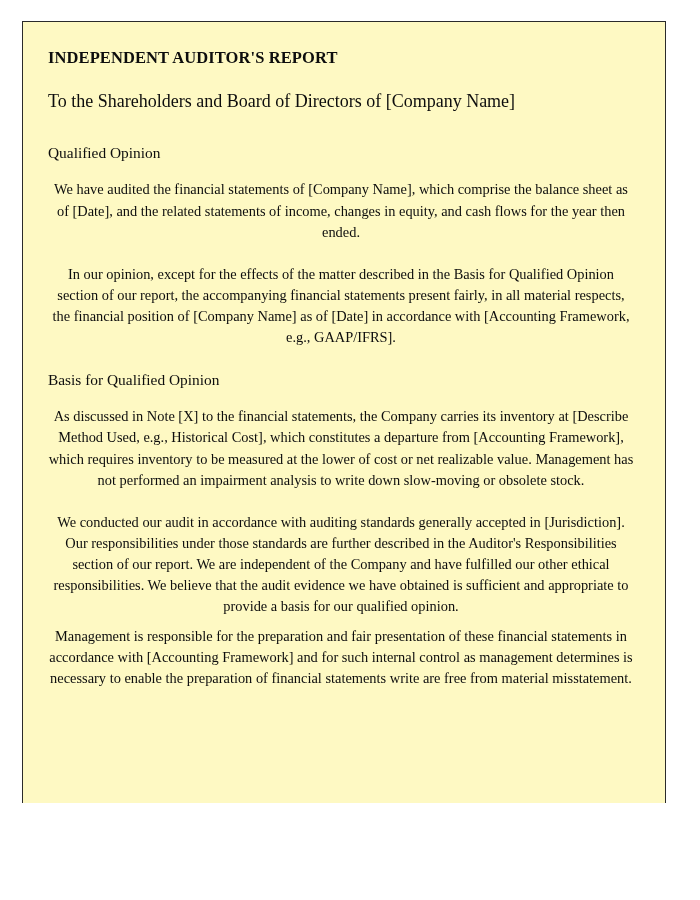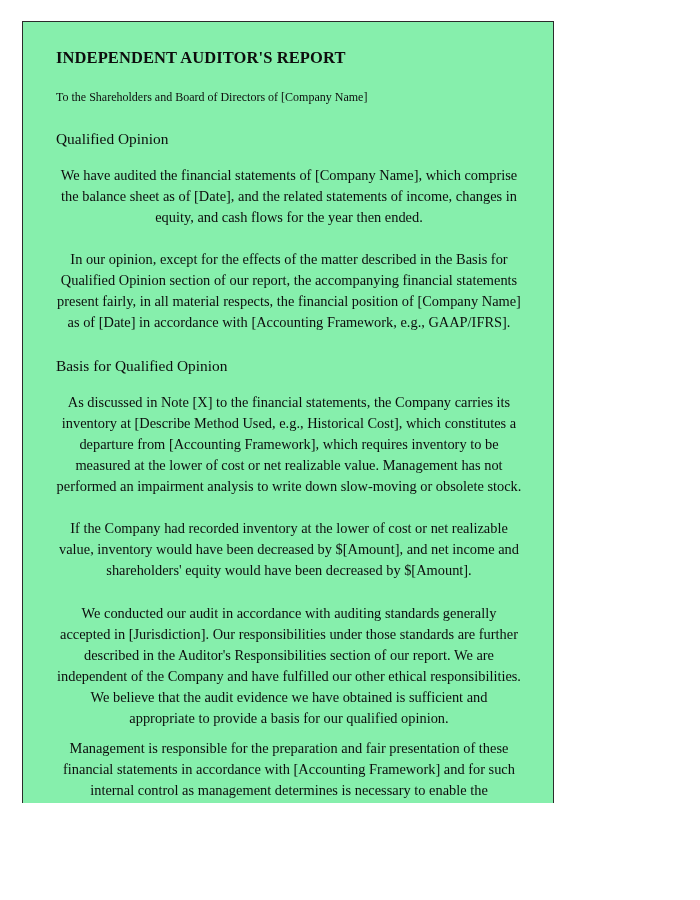--- a/index.html
+++ b/index.html
@@ -15,49 +15,48 @@
     color: #0d0d0d;
     overflow: hidden;
     position: relative;
   }
 
   
   .page-sheet {
     position: absolute;
     left: 22px;
     top: 21px;
-    width: 532px;
+    width: 644px;
     height: 782px;
     box-sizing: border-box;
     border-left: 1.5px solid #2b2b2b;
     border-right: 1.5px solid #2b2b2b;
     border-top: 1.5px solid #2b2b2b;
     border-bottom: none;
-    background: #86efac;
+    background: #fef9c3;
     overflow: hidden;
-    padding-left: 8px;
   }
 
   .page-body {
     padding: 26px 31px 0 25px;
     box-sizing: border-box;
   }
 
   .doc-title {
     font-size: 16.5px;
     font-weight: bold;
     letter-spacing: 0.1px;
     margin: 0 0 20px 0;
     line-height: 1.25;
   }
 
   .addressee {
-    font-size: 12px;
+    font-size: 18px;
     line-height: 1.42;
-    margin: 0 0 23px 0;
+    margin: 0 0 29px 0;
   }
 
   .section-heading {
     font-size: 15.4px;
     font-weight: normal;
     margin: 0 0 17px 0;
     line-height: 1.25;
   }
 
   .body-para {
@@ -92,21 +91,20 @@
 
     <div class="section-block">
       <h2 class="section-heading">Qualified Opinion</h2>
       <p class="body-para">We have audited the financial statements of [Company Name], which comprise the balance sheet as of [Date], and the related statements of income, changes in equity, and cash flows for the year then ended.</p>
       <p class="body-para">In our opinion, except for the effects of the matter described in the Basis for Qualified Opinion section of our report, the accompanying financial statements present fairly, in all material respects, the financial position of [Company Name] as of [Date] in accordance with [Accounting Framework, e.g., GAAP/IFRS].</p>
     </div>
 
     <div class="section-block">
       <h2 class="section-heading">Basis for Qualified Opinion</h2>
       <p class="body-para">As discussed in Note [X] to the financial statements, the Company carries its inventory at [Describe Method Used, e.g., Historical Cost], which constitutes a departure from [Accounting Framework], which requires inventory to be measured at the lower of cost or net realizable value. Management has not performed an impairment analysis to write down slow-moving or obsolete stock.</p>
-      <p class="body-para">If the Company had recorded inventory at the lower of cost or net realizable value, inventory would have been decreased by $[Amount], and net income and shareholders' equity would have been decreased by $[Amount].</p>
       <p class="body-para">We conducted our audit in accordance with auditing standards generally accepted in [Jurisdiction]. Our responsibilities under those standards are further described in the Auditor's Responsibilities section of our report. We are independent of the Company and have fulfilled our other ethical responsibilities. We believe that the audit evidence we have obtained is sufficient and appropriate to provide a basis for our qualified opinion.</p>
     </div>
 
     <div class="section-block">
       <p class="body-para">Management is responsible for the preparation and fair presentation of these financial statements in accordance with [Accounting Framework] and for such internal control as management determines is necessary to enable the preparation of financial statements write are free from material misstatement.</p>
     </div>
 
   </div>
 </div>
 

